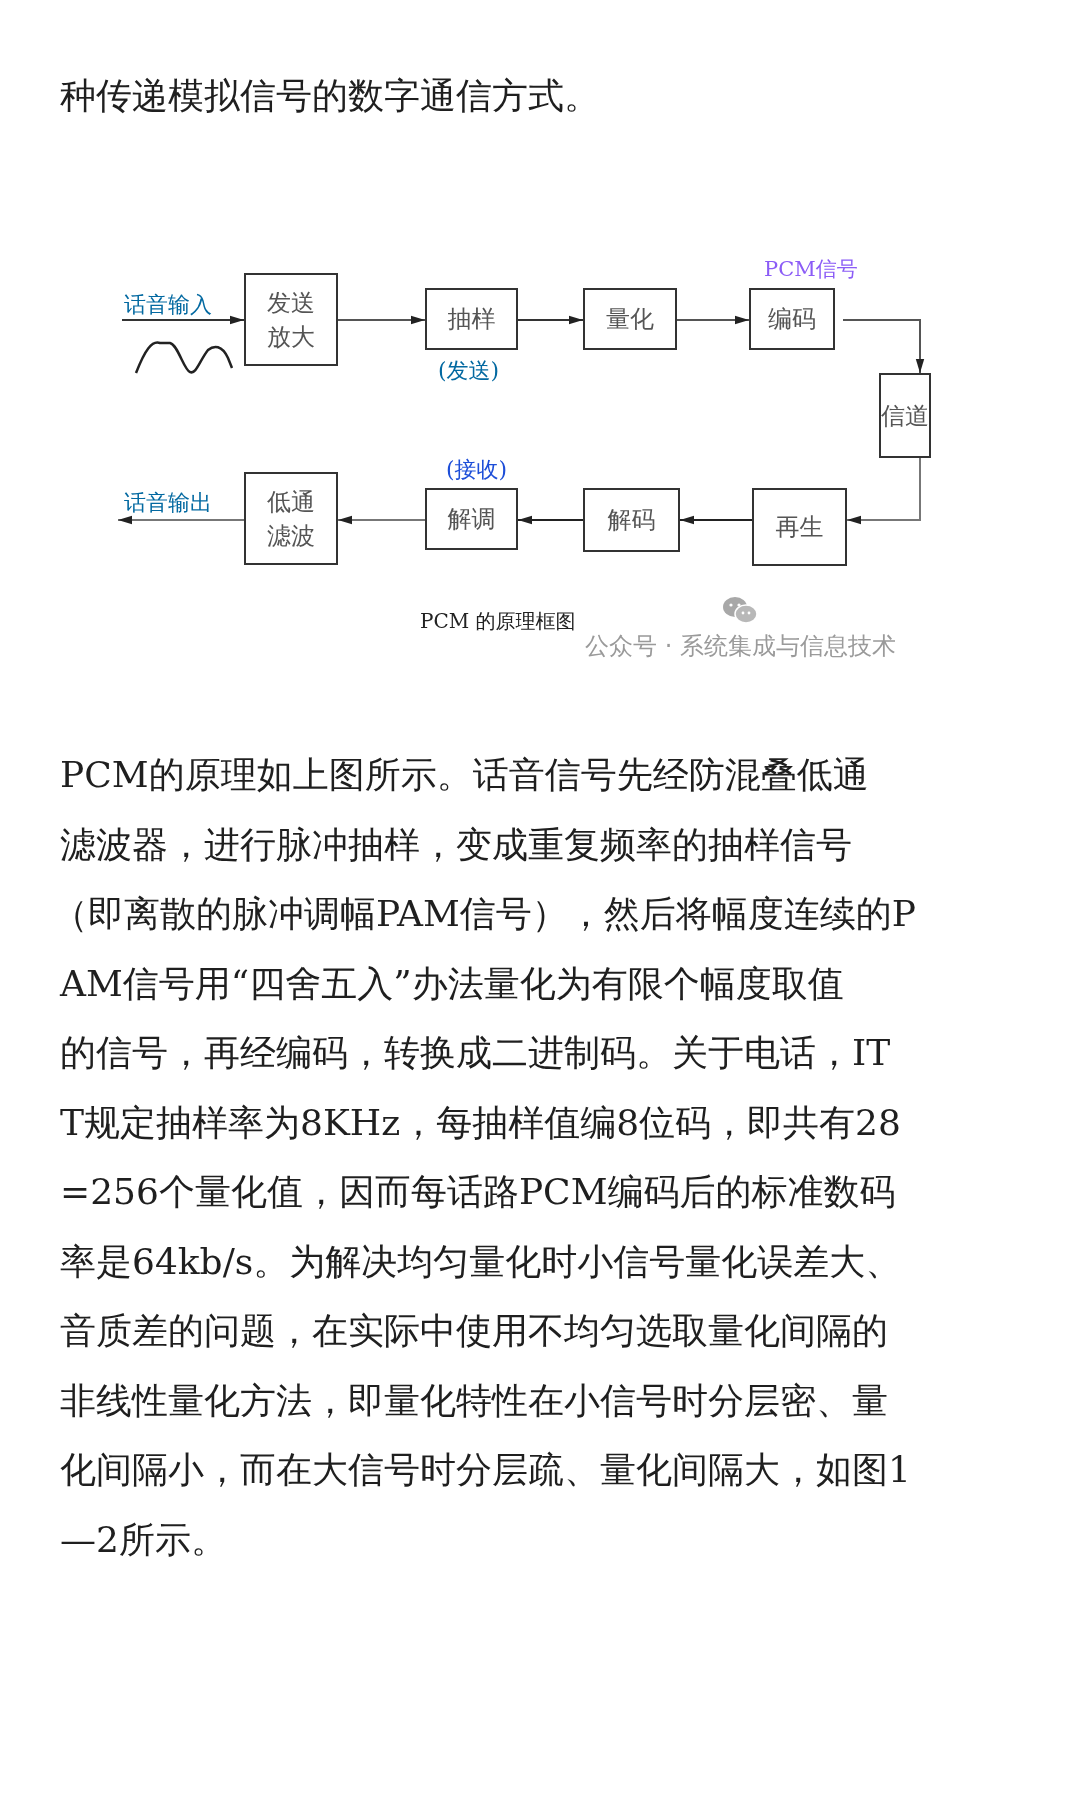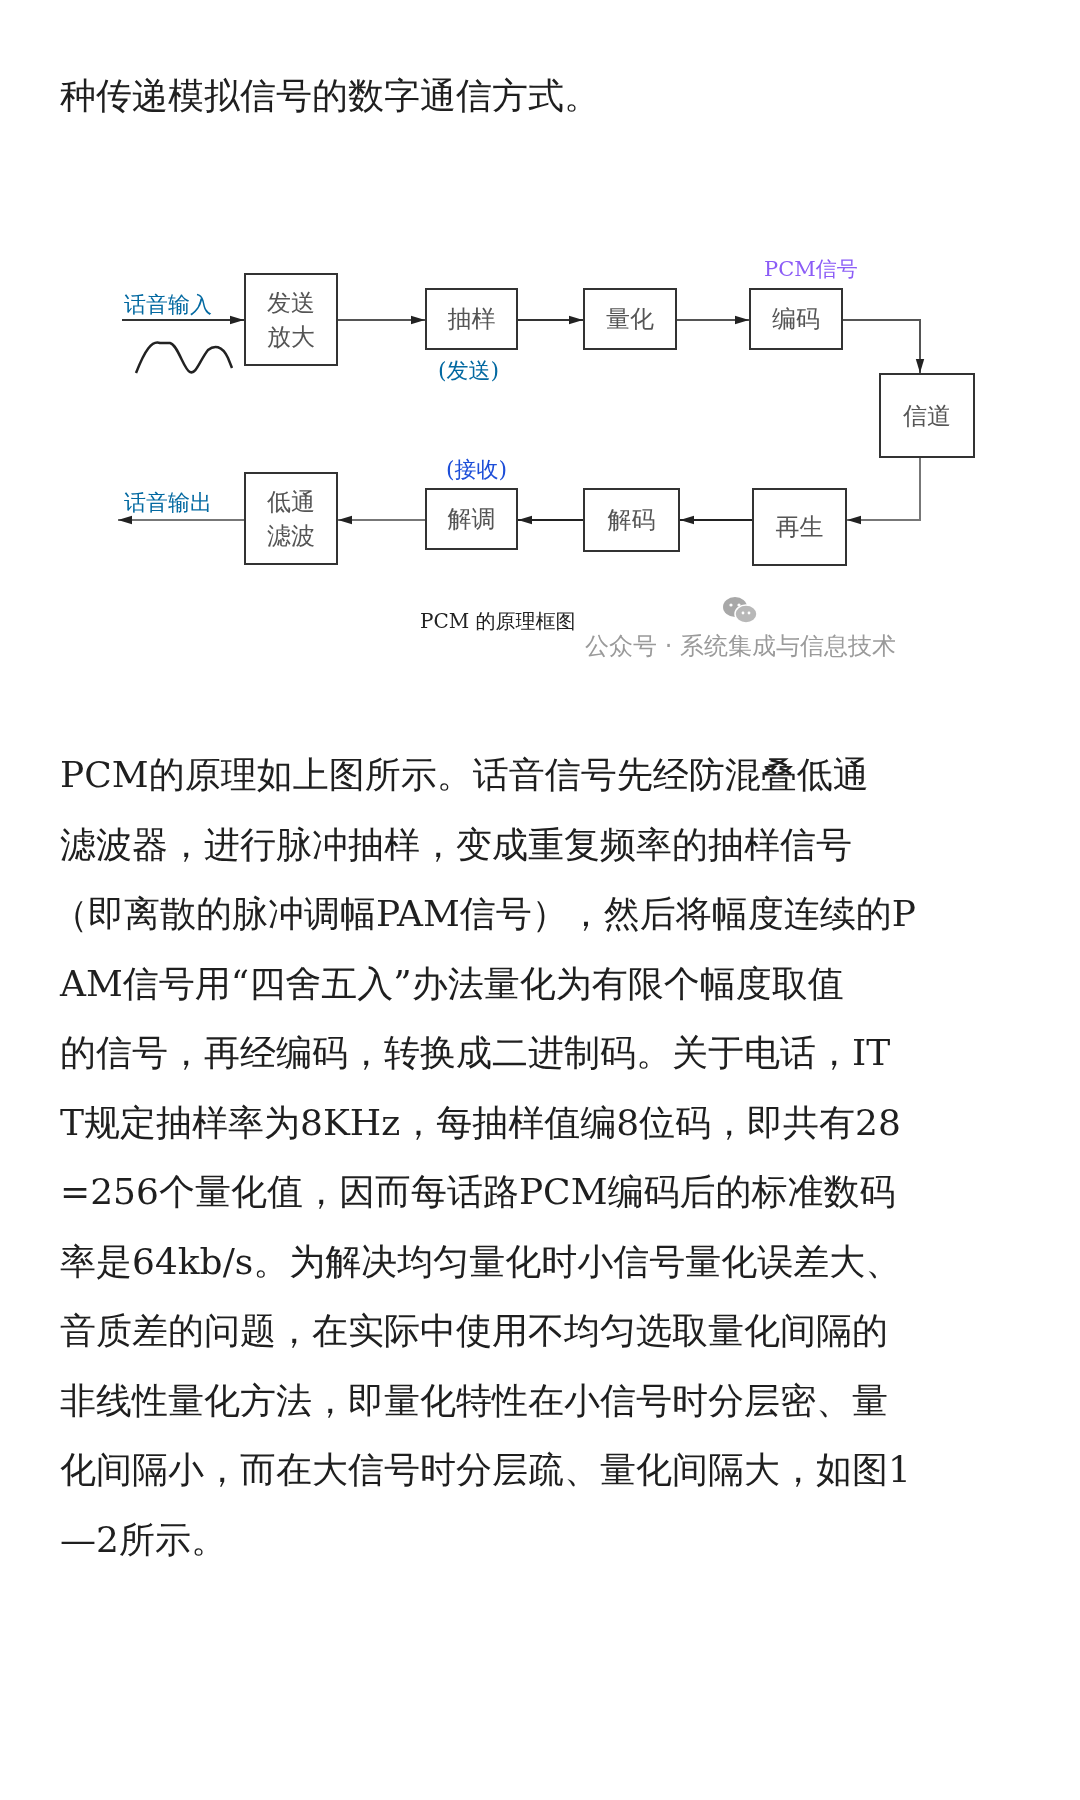--- a/index.html
+++ b/index.html
@@ -68,25 +68,25 @@
   <div class="box" style="left:425px; top:88px; width:93px; height:62px;">
     <span>抽样</span>
   </div>
   <span class="lbl" style="left:438px; top:156px;">(发送)</span>
 
   <div class="box" style="left:583px; top:88px; width:94px; height:62px;">
     <span>量化</span>
   </div>
 
   <span class="lbl" style="left:764px; top:55px; font-size:21px; color:#8b5cf6;">PCM信号</span>
-  <div class="box" style="left:749px; top:88px; width:94px; height:62px;">
+  <div class="box" style="left:749px; top:88px; width:86px; height:62px;">
     <span>编码</span>
   </div>
 
-  <div class="box" style="left:879px; top:173px; width:96px; height:85px;">
+  <div class="box" style="left:879px; top:173px; width:52px; height:85px;">
     <span>信道</span>
   </div>
 
   <div class="box" style="left:752px; top:288px; width:95px; height:78px;">
     <span>再生</span>
   </div>
 
   <div class="box" style="left:583px; top:288px; width:97px; height:64px;">
     <span>解码</span>
   </div>

